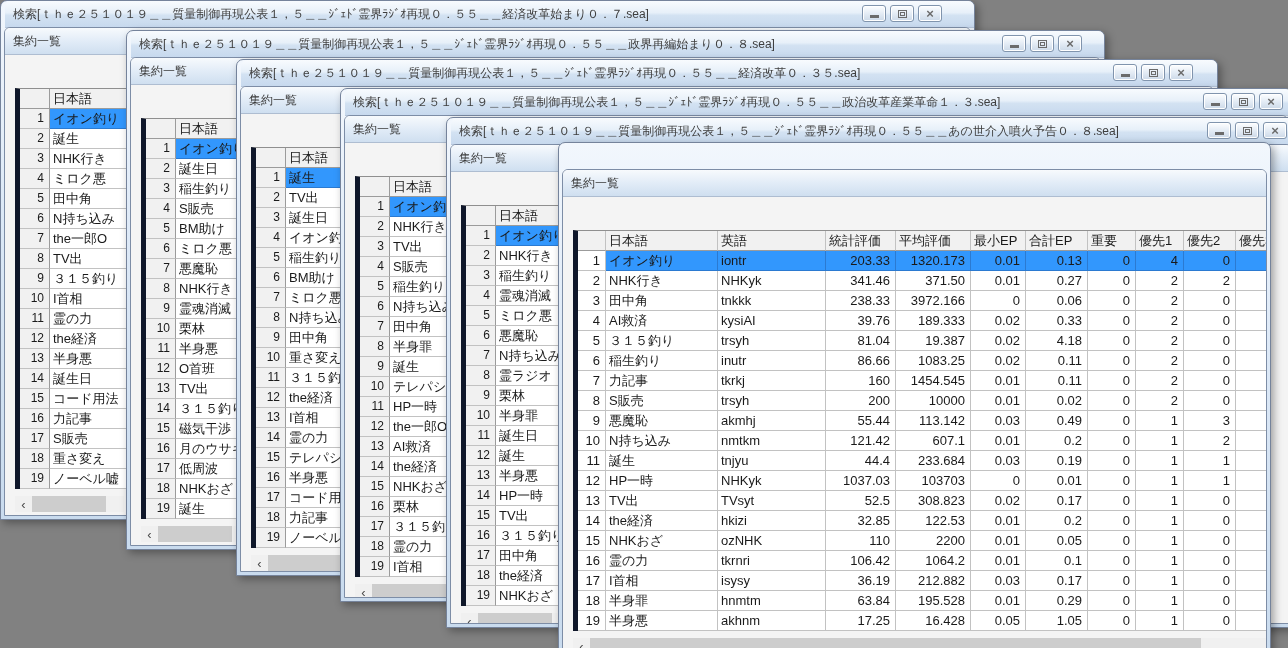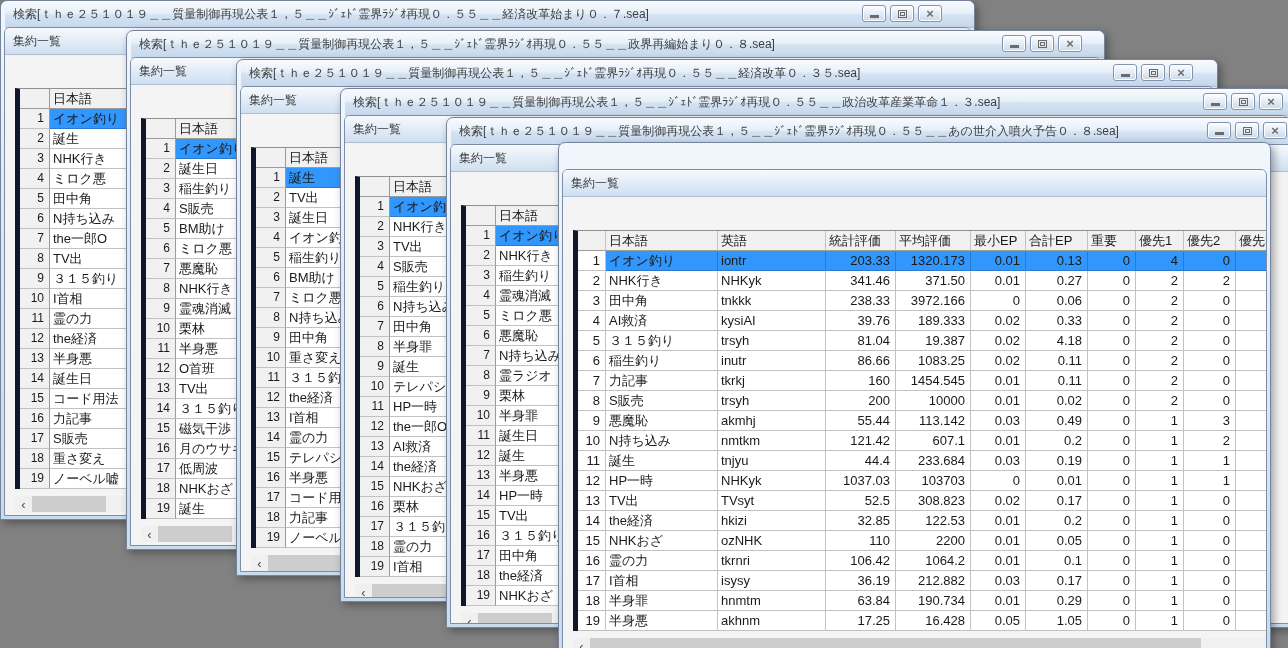--- a/index.html
+++ b/index.html
@@ -891,21 +891,21 @@
               <div class="tc tc6">0</div>
               <div class="tc tc7">1</div>
               <div class="tc tc8">0</div>
               <div class="tc tc9"></div>
             </div>
             <div class="trow">
               <div class="tc tnum">18</div>
               <div class="tc tc0 lft">半身罪</div>
               <div class="tc tc1 lft">hnmtm</div>
               <div class="tc tc2">63.84</div>
-              <div class="tc tc3">190.734</div>
+              <div class="tc tc3">195.528</div>
               <div class="tc tc4">0.01</div>
               <div class="tc tc5">0.29</div>
               <div class="tc tc6">0</div>
               <div class="tc tc7">1</div>
               <div class="tc tc8">0</div>
               <div class="tc tc9"></div>
             </div>
             <div class="trow">
               <div class="tc tnum">19</div>
               <div class="tc tc0 lft">半身悪</div>

